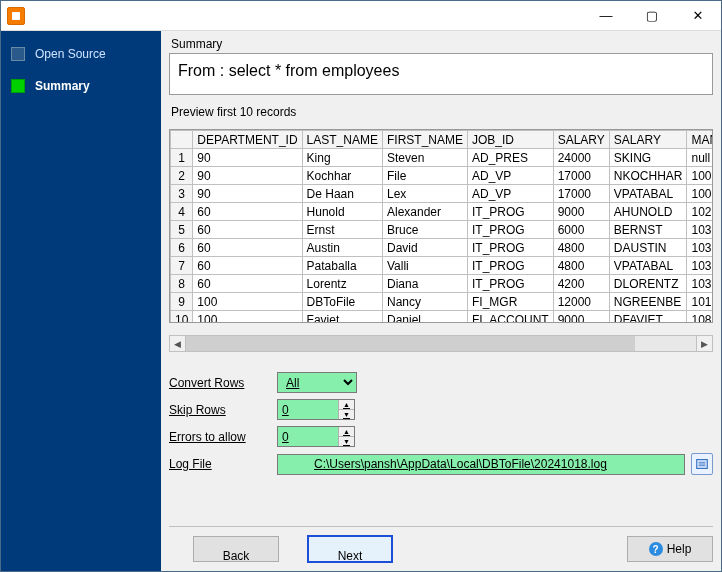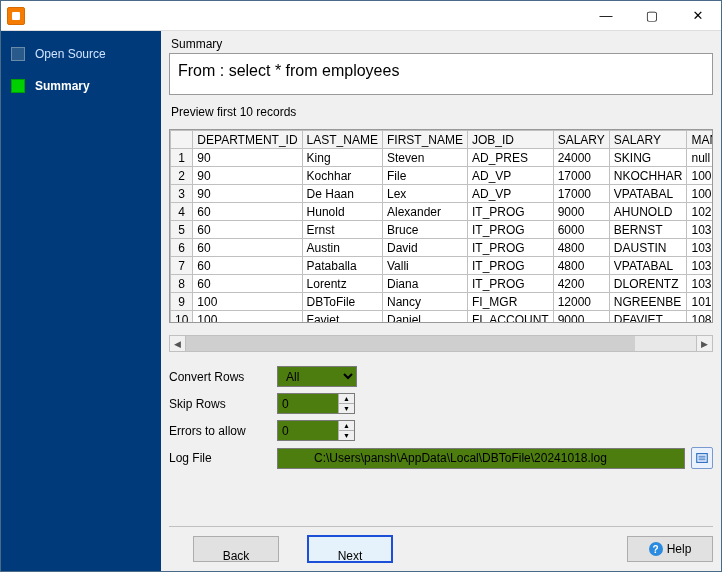--- a/index.html
+++ b/index.html
@@ -83,26 +83,26 @@
   }
   .hscroll .track {
     flex: 1; height: 17px; background: #e8e8e8;
     border-top: 1px solid #c0c0c0; border-bottom: 1px solid #c0c0c0;
     position: relative;
   }
   .hscroll .thumb {
     position: absolute; left: 0; top: 0; height: 15px;
     width: 88%; background: #cfcfcf;
   }
-  .form-rows { margin-top: 14px; }
+  .form-rows { margin-top: 20px; text-decoration: underline; }
   .form-row { display: flex; align-items: center; margin-bottom: 6px; }
   .form-row label { width: 108px; font-size: 12px; }
   select, input[type="text"] {
     font-family: inherit; font-size: 12px;
-    border: 1px solid #7a7a7a; background: #4d7c0f;
+    border: 1px solid #7a7a7a; background: #86efac;
     height: 21px; padding: 1px 4px;
   }
   select.small { width: 80px; }
   .spinner {
     display: inline-flex; border: 1px solid #7a7a7a; height: 21px;
     background: #fff;
   }
   .spinner input {
     border: none; width: 60px; height: 19px; padding: 1px 4px;
     outline: none;

